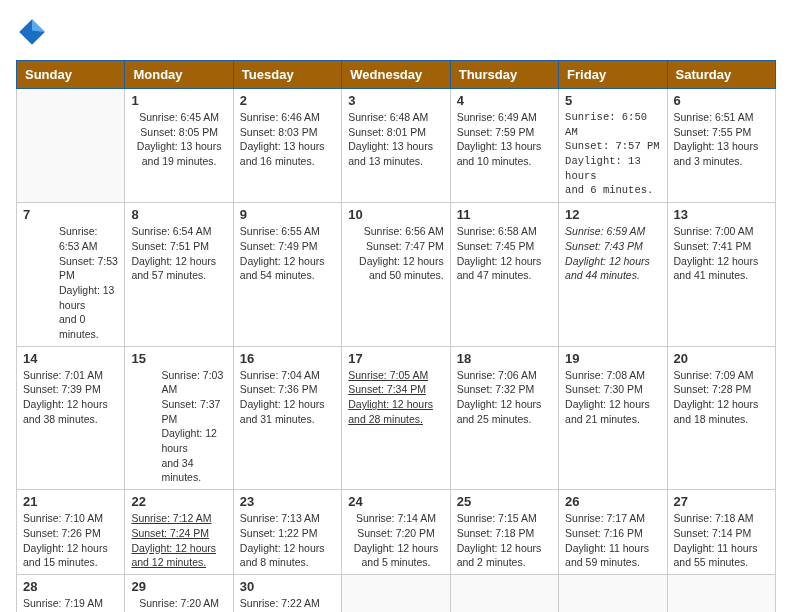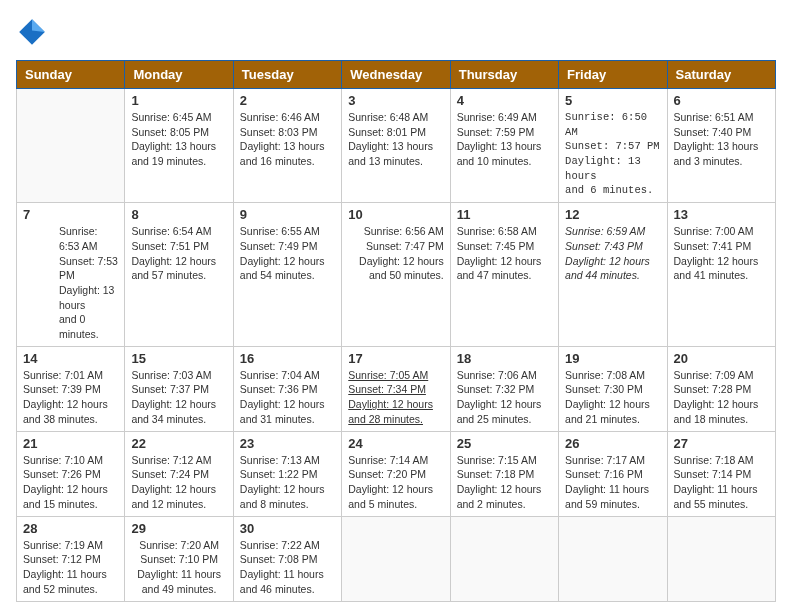--- a/index.html
+++ b/index.html
@@ -123,21 +123,21 @@
         <th>Thursday</th>
         <th>Friday</th>
         <th>Saturday</th>
       </tr>
   </thead>
   <tbody id="calendar-body">
   <tr class="week-row">
         <td class="empty"></td>
         <td>
           <span class="day-num">1</span>
-          <div class="day-info" style="white-space: pre-line;">Sunrise: 6:45 AM
+          <div class="day-info" style="white-space: pre-line; text-align: center;">Sunrise: 6:45 AM
 Sunset: 8:05 PM
 Daylight: 13 hours
 and 19 minutes.</div>
         </td>
         <td>
           <span class="day-num">2</span>
           <div class="day-info" style="white-space: pre-line;">Sunrise: 6:46 AM
 Sunset: 8:03 PM
 Daylight: 13 hours
 and 16 minutes.</div>
@@ -159,21 +159,21 @@
         <td>
           <span class="day-num">5</span>
           <div class="day-info" style="white-space: pre-line; font-family: Liberation Mono, monospace;">Sunrise: 6:50 AM
 Sunset: 7:57 PM
 Daylight: 13 hours
 and 6 minutes.</div>
         </td>
         <td>
           <span class="day-num">6</span>
           <div class="day-info" style="white-space: pre-line;">Sunrise: 6:51 AM
-Sunset: 7:40 PM
+Sunset: 7:55 PM
 Daylight: 13 hours
 and 3 minutes.</div>
         </td>
       </tr>
       <tr class="week-row">
         <td>
           <span class="day-num">7</span>
           <div class="day-info" style="white-space: pre-line; margin-left: 36px;">Sunrise: 6:53 AM
 Sunset: 7:53 PM
 Daylight: 13 hours
@@ -225,21 +225,21 @@
       <tr class="week-row">
         <td>
           <span class="day-num">14</span>
           <div class="day-info" style="white-space: pre-line;">Sunrise: 7:01 AM
 Sunset: 7:39 PM
 Daylight: 12 hours
 and 38 minutes.</div>
         </td>
         <td>
           <span class="day-num">15</span>
-          <div class="day-info" style="white-space: pre-line;">Sunrise: 7:03 AM
+          <div class="day-info" style="white-space: pre-line; margin-left: 30px;">Sunrise: 7:03 AM
 Sunset: 7:37 PM
 Daylight: 12 hours
 and 34 minutes.</div>
         </td>
         <td>
           <span class="day-num">16</span>
           <div class="day-info" style="white-space: pre-line;">Sunrise: 7:04 AM
 Sunset: 7:36 PM
 Daylight: 12 hours
 and 31 minutes.</div>
@@ -276,35 +276,35 @@
       <tr class="week-row">
         <td>
           <span class="day-num">21</span>
           <div class="day-info" style="white-space: pre-line;">Sunrise: 7:10 AM
 Sunset: 7:26 PM
 Daylight: 12 hours
 and 15 minutes.</div>
         </td>
         <td>
           <span class="day-num">22</span>
-          <div class="day-info" style="white-space: pre-line;">Sunrise: 7:12 AM
+          <div class="day-info" style="white-space: pre-line; text-decoration: underline;">Sunrise: 7:12 AM
 Sunset: 7:24 PM
 Daylight: 12 hours
 and 12 minutes.</div>
         </td>
         <td>
           <span class="day-num">23</span>
           <div class="day-info" style="white-space: pre-line;">Sunrise: 7:13 AM
 Sunset: 1:22 PM
 Daylight: 12 hours
 and 8 minutes.</div>
         </td>
         <td>
           <span class="day-num">24</span>
-          <div class="day-info" style="white-space: pre-line;">Sunrise: 7:14 AM
+          <div class="day-info" style="white-space: pre-line; text-align: center;">Sunrise: 7:14 AM
 Sunset: 7:20 PM
 Daylight: 12 hours
 and 5 minutes.</div>
         </td>
         <td>
           <span class="day-num">25</span>
           <div class="day-info" style="white-space: pre-line;">Sunrise: 7:15 AM
 Sunset: 7:18 PM
 Daylight: 12 hours
 and 2 minutes.</div>

